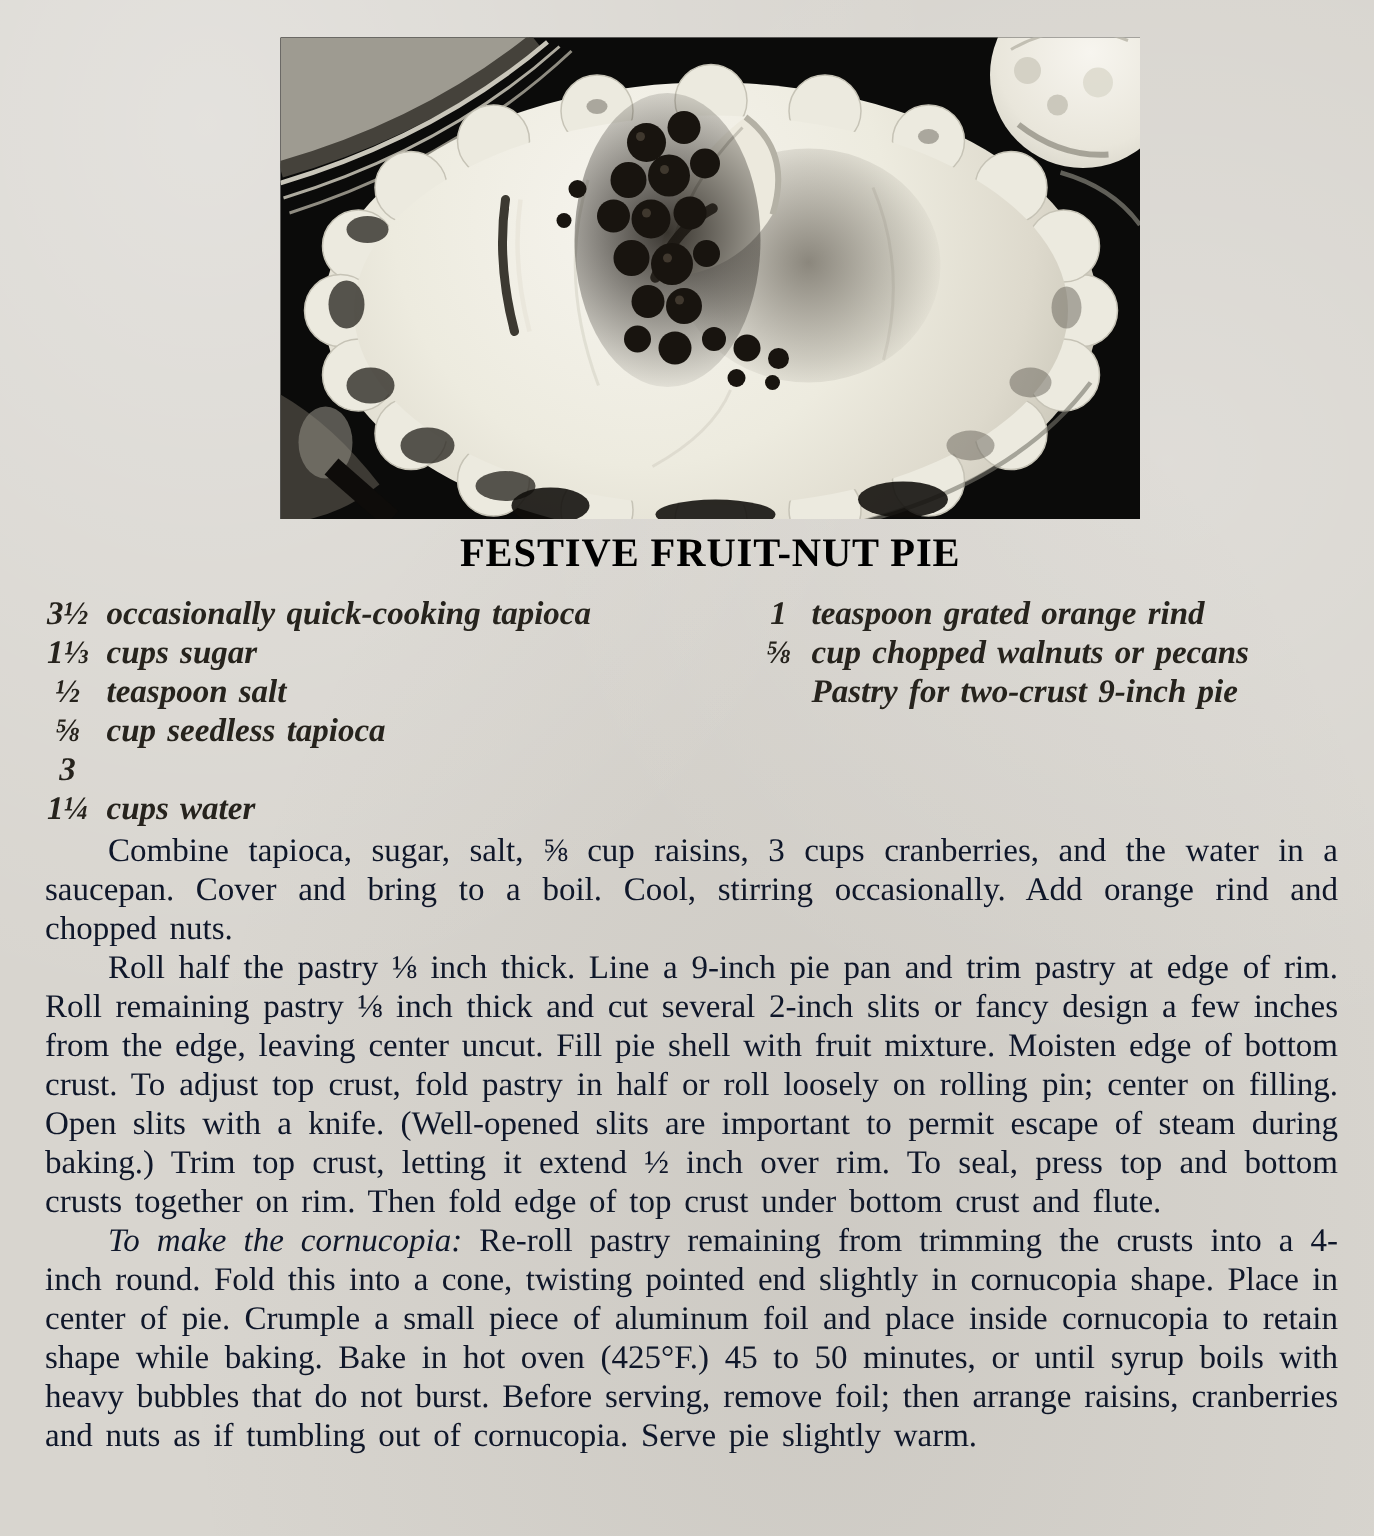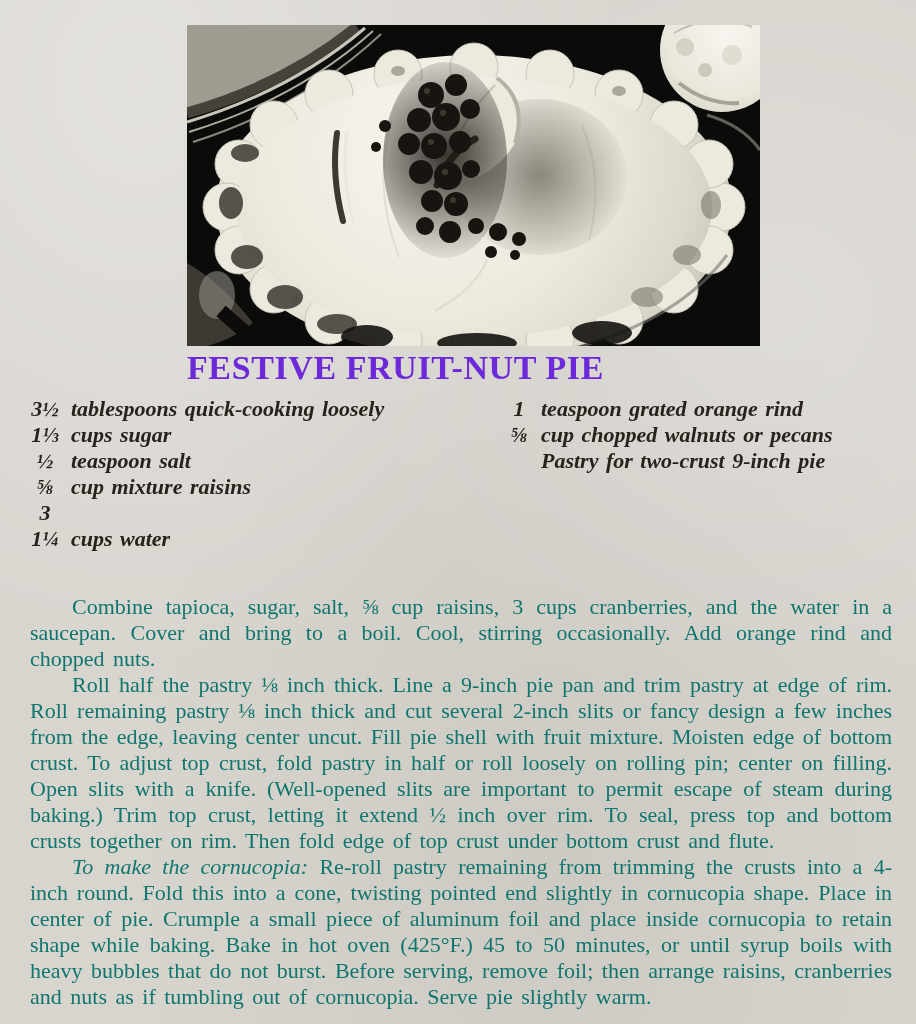--- a/index.html
+++ b/index.html
@@ -18,24 +18,25 @@
       #d8d5cf;
   }
   .photo-frame {
     position: absolute; left: 187px; top: 25px;
     width: 573px; height: 321px;
     background: #0b0b0a;
   }
   .photo-frame svg { display: block; }
   .recipe-title {
     position: absolute; left: 187px; top: 351px; width: 573px;
+    text-align: center;
     font-weight: bold;
-    font-size: 34px; line-height: 34px;
+    font-size: 27px; line-height: 34px;
     letter-spacing: 0.6px;
-    color: #6d28d9;
+    color: #000000;
   }
   .ingredients {
     position: absolute; left: 0; top: 396px; width: 916px;
     display: flex;
     font-style: italic; font-weight: bold;
     font-size: 22px; line-height: 26px;
     word-spacing: 2px;
     color: #26231d;
   }
   .ing-col-left  { margin-left: 28px; width: 430px; }
@@ -43,22 +44,21 @@
   .ing-line { display: flex; }
   .ing-amt  { flex: 0 0 34px; text-align: center; }
   .ing-col-right .ing-amt { flex: 0 0 28px; }
   .ing-txt  { margin-left: 9px; }
   .ing-col-right .ing-txt { margin-left: 8px; text-align: justify; }
   .instructions {
     position: absolute; left: 30px; top: 554px; width: 862px;
     font-size: 22px; line-height: 26px;
     text-align: justify;
     word-spacing: 3px;
-    color: #0f766e;
-    margin-top: 40px;
+    color: #0f172a;
   }
   .instructions p { margin: 0; text-indent: 42px; }
   .paragraph-lead { font-style: italic; }
 </style>
 </head>
 <body>
 
 <div class="photo-frame">
   <svg width="573" height="321" viewBox="0 0 573 321" aria-hidden="true">
     <defs>
@@ -207,33 +207,33 @@
     </g>
   </svg>
 </div>
 
 <div class="recipe-title">FESTIVE FRUIT-NUT PIE</div>
 
 <div class="ingredients">
   <div class="ing-col-left">
     <div class="ing-line">
       <span class="ing-amt">3½</span>
-      <span class="ing-txt">tablespoons quick-cooking loosely</span>
+      <span class="ing-txt">occasionally quick-cooking tapioca</span>
     </div>
     <div class="ing-line">
       <span class="ing-amt">1⅓</span>
       <span class="ing-txt">cups sugar</span>
     </div>
     <div class="ing-line">
       <span class="ing-amt">½</span>
       <span class="ing-txt">teaspoon salt</span>
     </div>
     <div class="ing-line">
       <span class="ing-amt">⅝</span>
-      <span class="ing-txt">cup mixture raisins</span>
+      <span class="ing-txt">cup seedless tapioca</span>
     </div>
     <div class="ing-line">
       <span class="ing-amt">3</span>
     </div>
     <div class="ing-line">
       <span class="ing-amt">1¼</span>
       <span class="ing-txt">cups water</span>
     </div>
   </div>
   <div class="ing-col-right">

